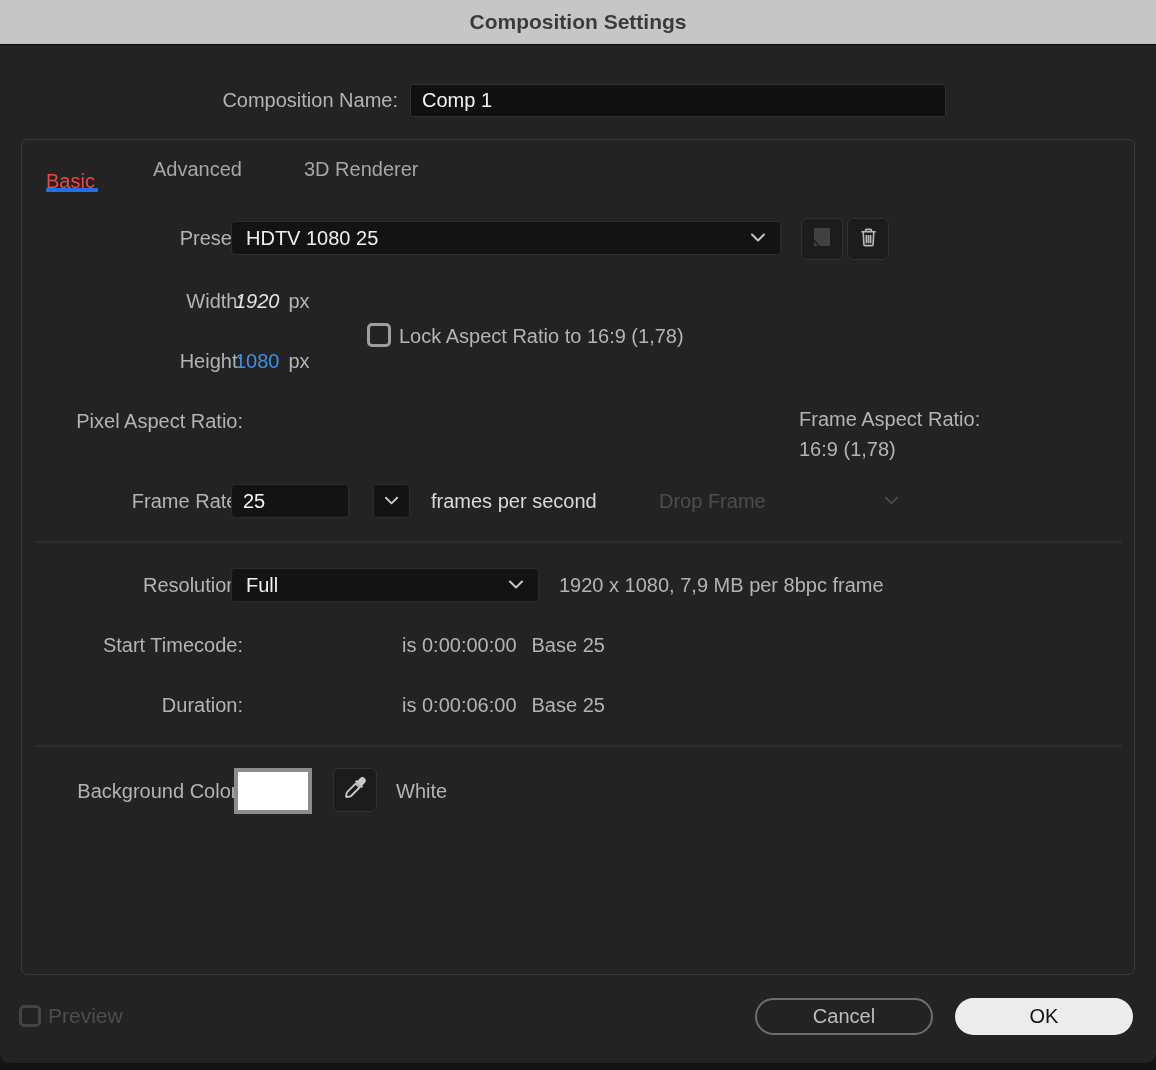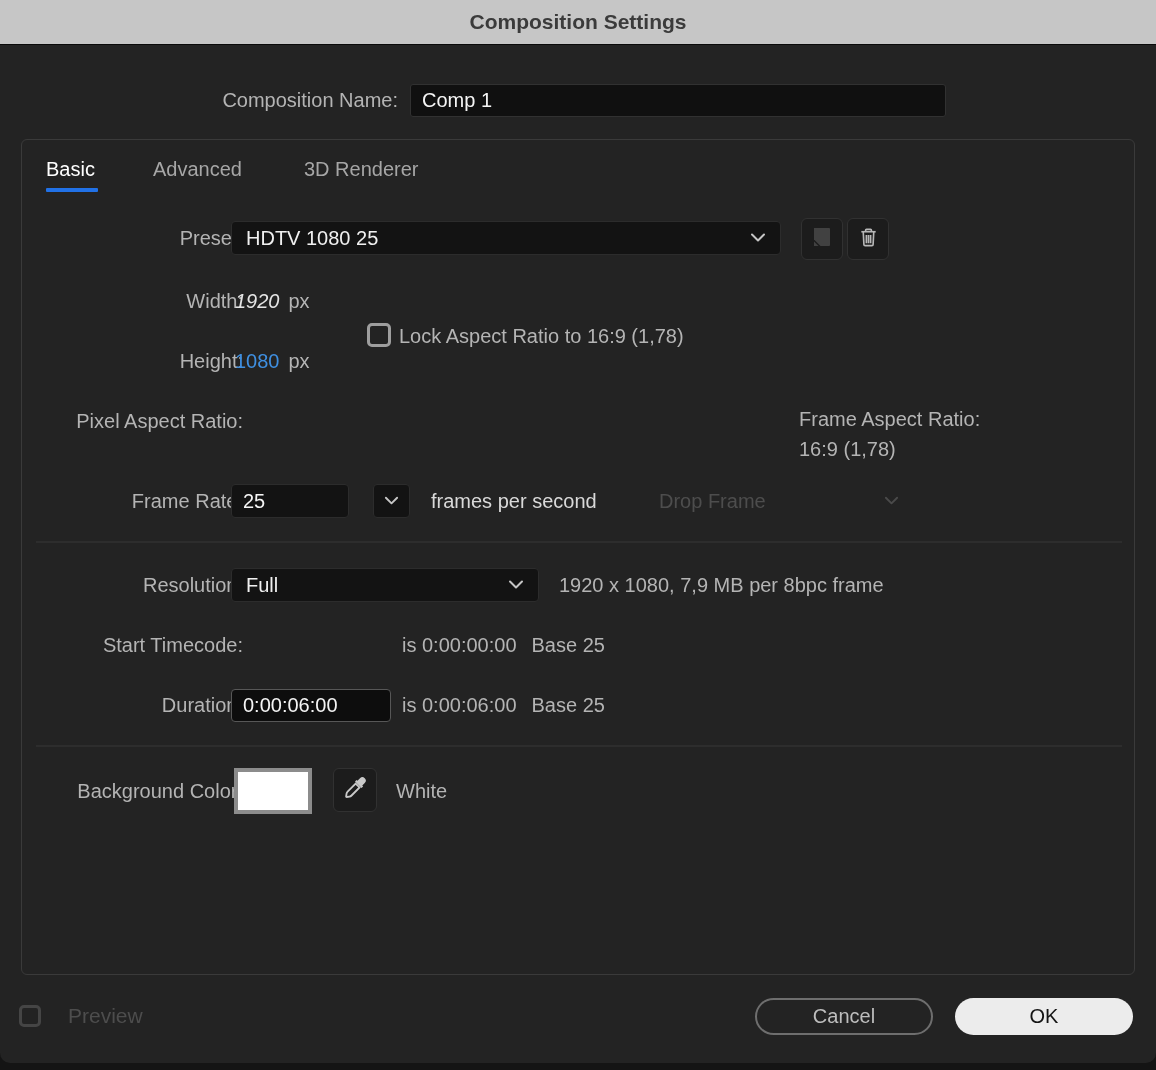--- a/index.html
+++ b/index.html
@@ -37,21 +37,21 @@
     cursor: default;
   }
   .dropdown .val { color: #f0f0f0; font-size: 20px; }
 
   .panel {
     position: absolute; left: 21px; top: 139px; width: 1114px; height: 836px;
     border: 1px solid #3a3a3a; border-radius: 6px;
   }
 
   .tab { position: absolute; top: 18px; font-size: 20px; color: #a6a6a6; cursor: default; }
-  .tab.active { color: #ffffff; }
+  .tab.active { color: #ef4444; margin-top: 12px; }
   .tab-underline { position: absolute; height: 4px; border-radius: 1px; }
 
   .icon-btn {
     position: absolute; width: 42px; height: 42px; background: #1c1c1c;
     border: 1px solid #313131; border-radius: 6px;
     display: flex; align-items: center; justify-content: center;
   }
 
   .checkbox {
     position: absolute; width: 24px; height: 24px; border: 3px solid #9e9e9e;
@@ -178,23 +178,20 @@
     </div>
     <div class="row-flex label" style="left:537px; top:428px; height:34px;">1920 x 1080, 7,9 MB per 8bpc frame</div>
 
     <div class="right-label label" style="top:489px; height:33px;">Start Timecode:</div>
     <div class="row-flex" style="left:380px; top:489px; height:33px;">
       <span class="label">is 0:00:00:00</span>
       <span class="label" style="margin-left:15px;">Base 25</span>
     </div>
 
     <div class="right-label label" style="top:549px; height:33px;">Duration:</div>
-    <div class="text-field timecode-field" style="left:209px; top:549px; width:160px; height:33px;">
-      <span>0:00:06:00</span>
-    </div>
     <div class="row-flex" style="left:380px; top:549px; height:33px;">
       <span class="label">is 0:00:06:00</span>
       <span class="label" style="margin-left:15px;">Base 25</span>
     </div>
 
     <div class="divider" style="top:605px;"></div>
 
     <div class="right-label label" style="top:636px; height:30px;">Background Color:</div>
     <div class="swatch-frame" style="left:212px; top:628px;">
       <div style="width: 100%; height: 100%; background: rgb(255, 255, 255);"></div>
@@ -205,21 +202,21 @@
           <path d="M21 3a3.1 3.1 0 0 0-4.4 0l-2.3 2.3-.8-.8-1.5 1.5 6 6 1.5-1.5-.8-.8L21 7.4A3.1 3.1 0 0 0 21 3z" fill="#c9c9c9"></path>
           <path d="M12.6 7.9L5.2 15.3c-.5.5-.9 1.2-1 1.9l-.4 2.6c0 .3.2.5.5.5l2.6-.4c.7-.1 1.4-.5 1.9-1l7.4-7.4z" fill="none" stroke="#c9c9c9" stroke-width="1.7"></path>
         </svg>
       </span>
     </div>
     <div class="row-flex label" style="left:374px; top:636px; height:30px;">White</div>
 
   </div>
 
   <div class="checkbox disabled" style="left:19px; top:1005px;"></div>
-  <div class="row-flex dim-text" style="left:48px; top:1004px; height:24px; font-size:21px;margin-left:20px;">Preview</div>
+  <div class="row-flex dim-text" style="left:48px; top:1004px; height:24px; font-size:21px;">Preview</div>
 
   <div class="pill-btn ok-btn" style="left:955px; top:998px;">
     <span>OK</span>
   </div>
   <div class="pill-btn cancel-btn" style="left:755px; top:998px;">
     <span>Cancel</span>
   </div>
 
 </div>
 

